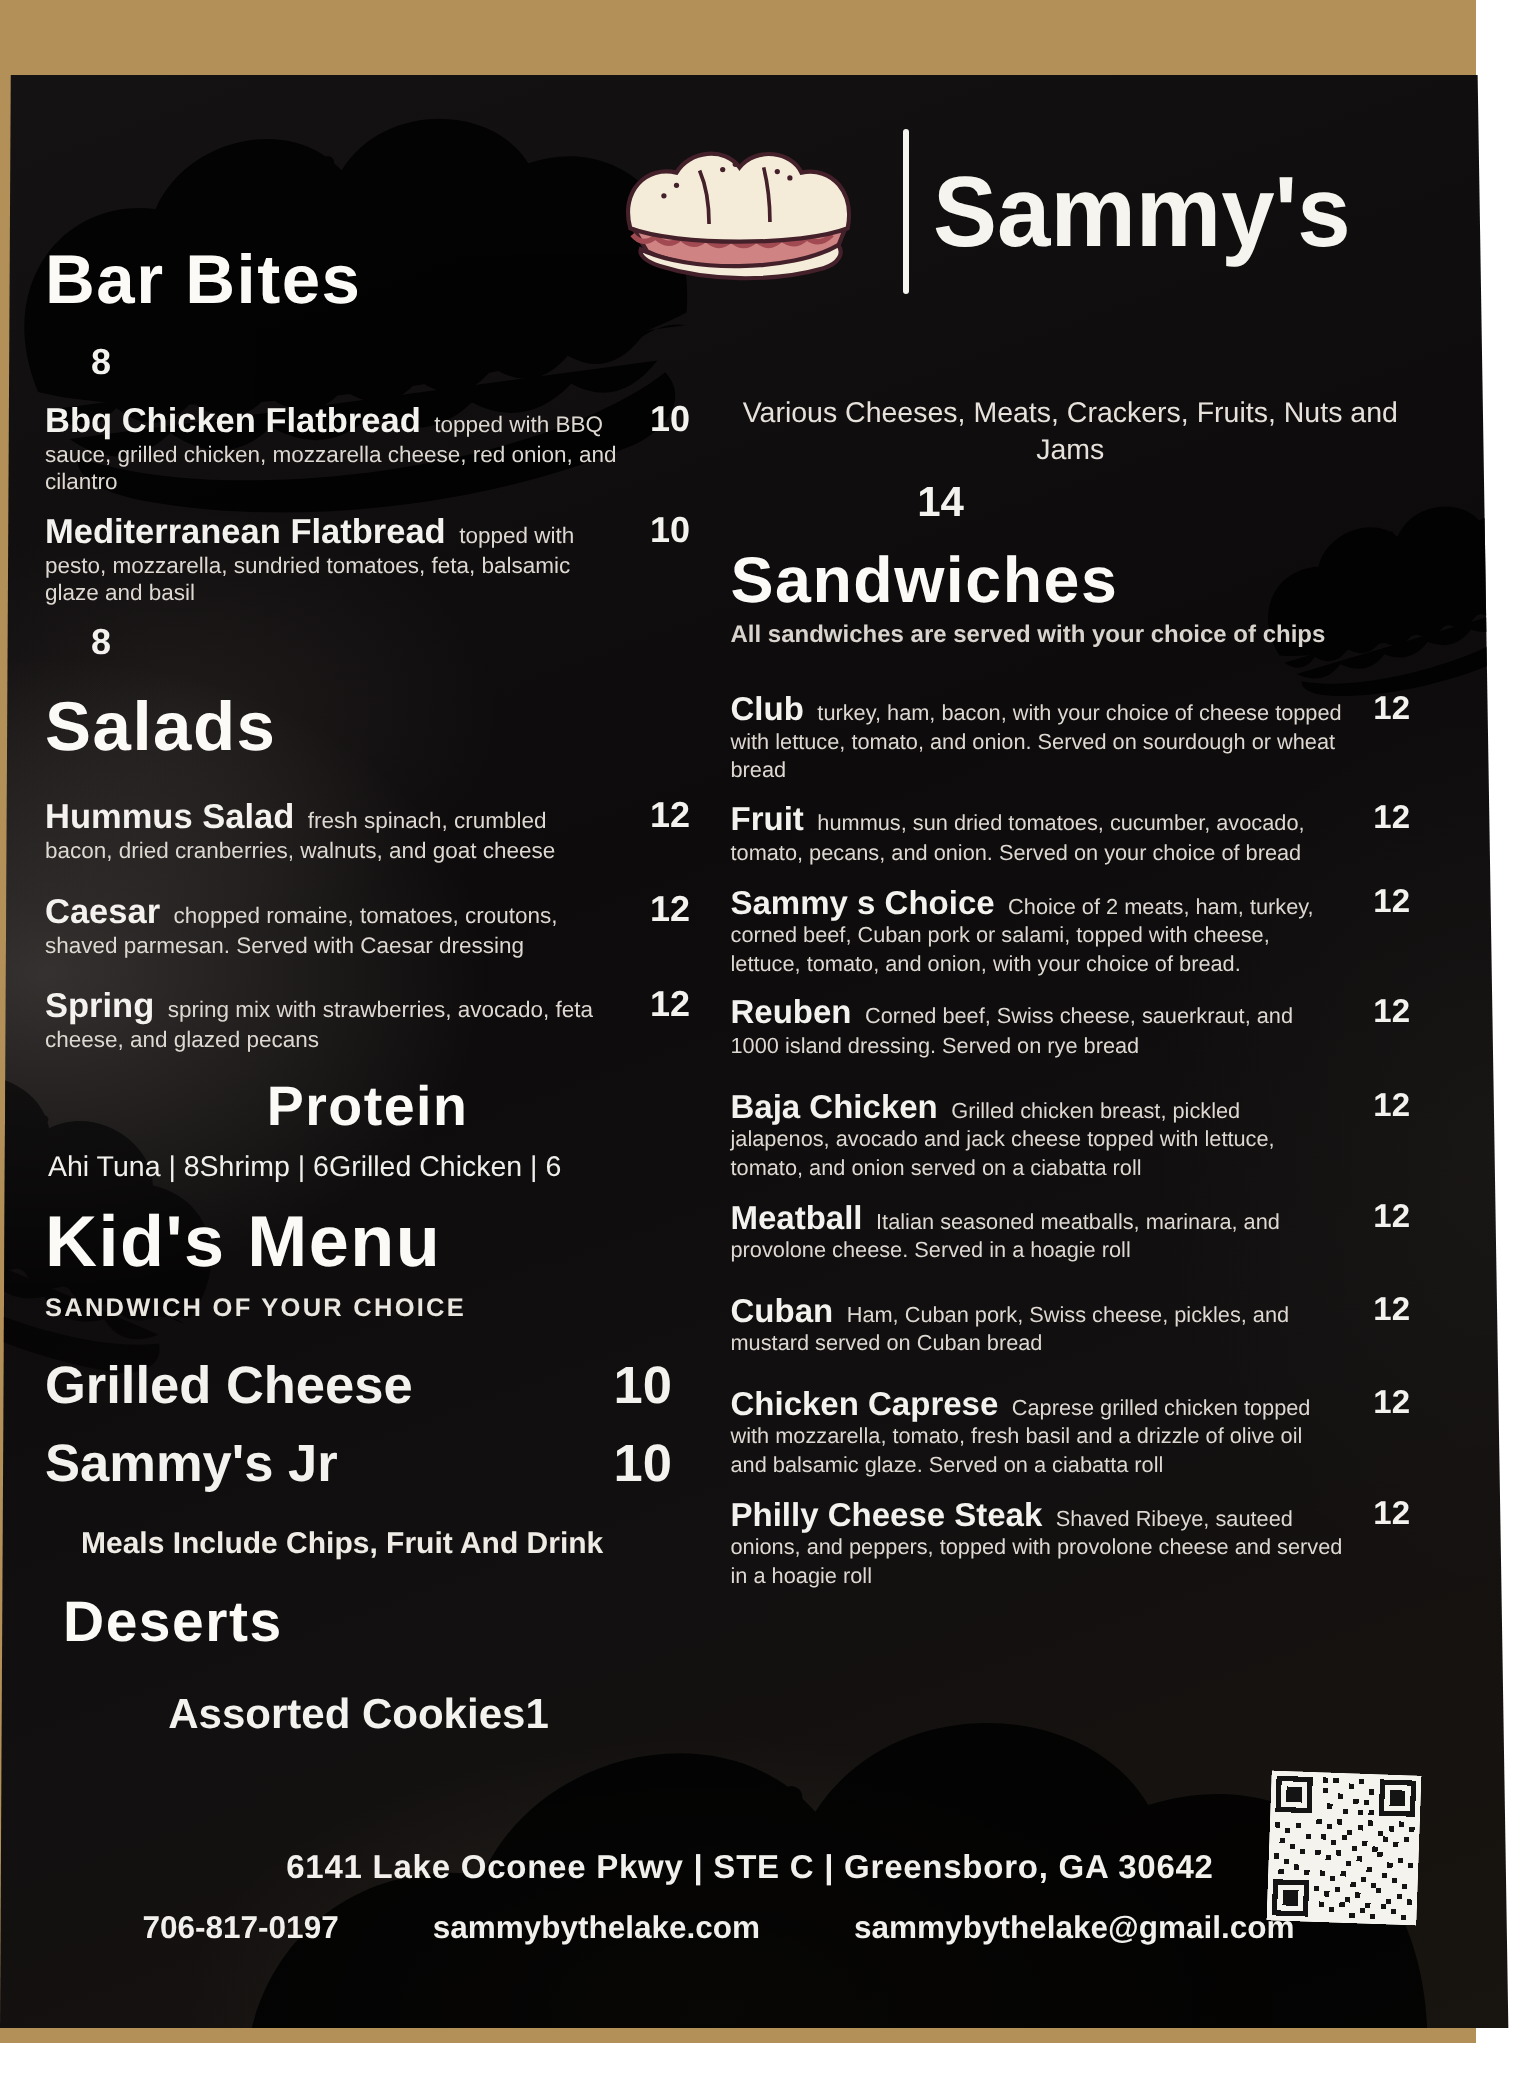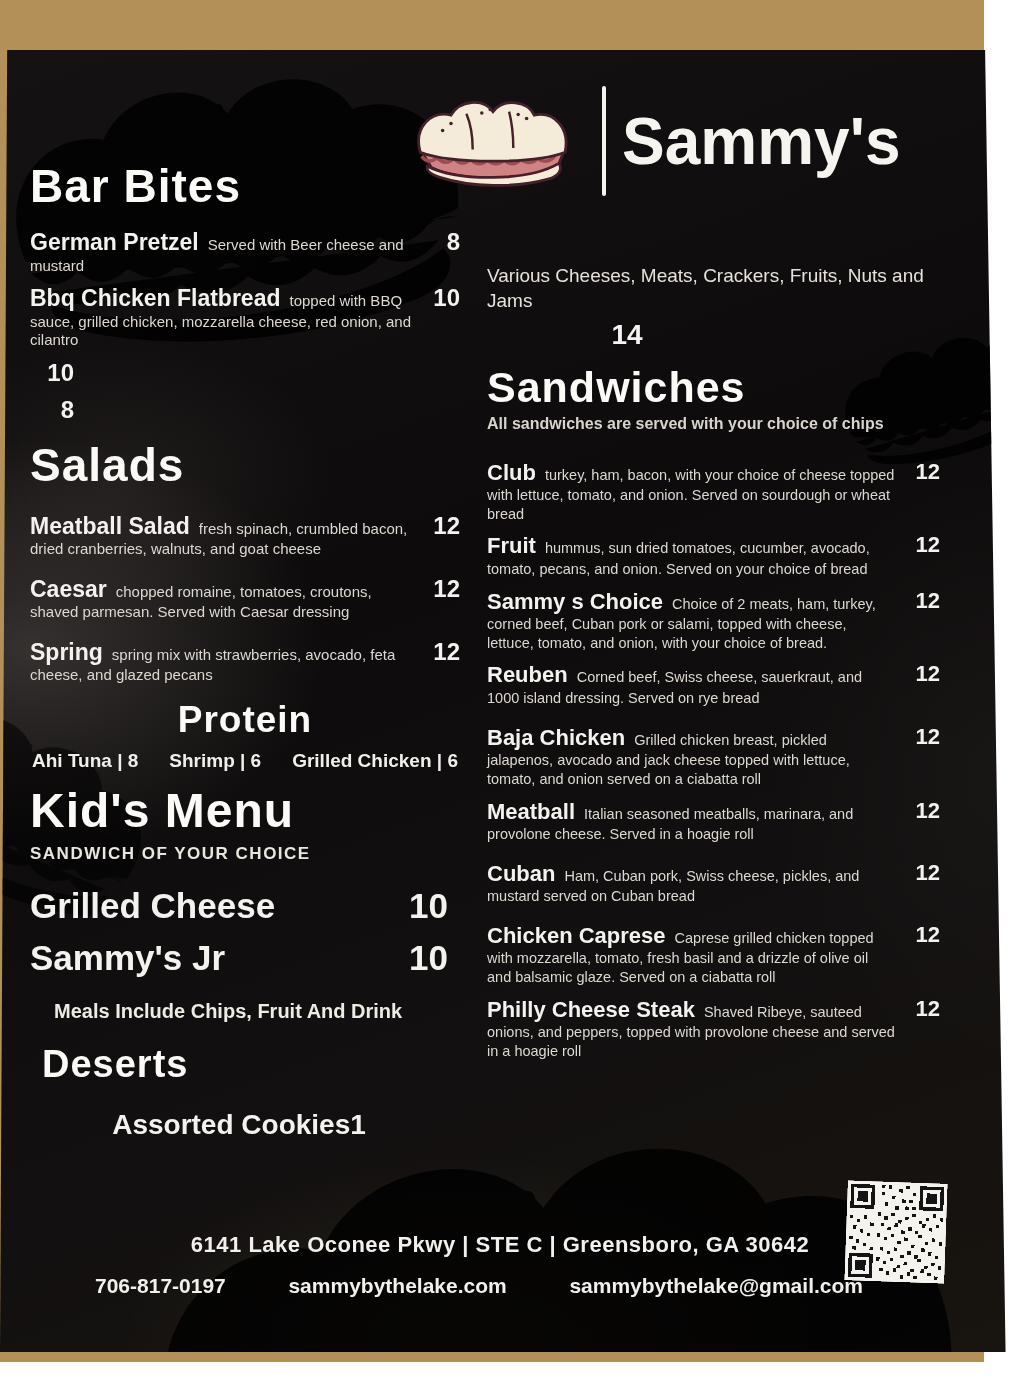--- a/index.html
+++ b/index.html
@@ -52,29 +52,29 @@
   .mi-text{flex:1;margin:0;}
   .mi-name{font-size:23px;font-weight:bold;color:#f4f2ee;margin-right:9px;line-height:1.25;}
   .mi-desc{font-size:15px;color:#ddd8d1;line-height:1.22;}
   .mi-price{width:44px;text-align:right;font-weight:bold;font-size:24px;color:#f4f2ee;line-height:1.2;}
   .sm .mi-name{font-size:22px;}
   .sm .mi-desc{font-size:14.5px;}
   .sm .mi-price{font-size:22px;width:40px;}
   .sec-barbites .h-big{margin-bottom:18px;}
   .sec-salads .h-big{margin:16px 0 22px 0;}
   .sec-salads .mi{margin-bottom:16px;}
-  .protein-row{display:flex;justify-content:space-between;font-size:19px;font-weight:bold;color:#f1efeb;margin:10px 2px 14px 2px;}
+  .protein-row{display:flex;justify-content:flex-start;font-size:19px;font-weight:normal;color:#f1efeb;margin:10px 2px 14px 2px;}
   .sec-kids .h-big{font-size:48px;margin:8px 0 8px 0;}
   .kids-sub{font-size:17px;font-weight:bold;letter-spacing:1.5px;color:#e9e6e0;margin:0 0 22px 0;}
   .kid-row{display:flex;justify-content:space-between;font-size:35px;font-weight:bold;color:#f4f2ee;margin-bottom:12px;width:418px;}
   .kids-note{font-size:20px;font-weight:bold;color:#eeebe5;margin:22px 0 0 24px;}
   .sec-deserts .h-big{font-size:38px;margin:22px 0 24px 12px;}
   .desert-row{display:flex;justify-content:center;font-size:28px;font-weight:bold;color:#f4f2ee;width:418px;}
   
-  .charc-desc{font-size:19px;color:#e6e2db;line-height:1.3;margin:10px 0 6px 0;}
+  .charc-desc{font-size:19px;color:#e6e2db;line-height:1.3;margin:10px 0 6px 0;text-align:center;}
   .charc-price{font-size:28px;font-weight:bold;color:#f4f2ee;text-align:center;width:280px;margin:2px 0 10px 0;}
   .sandw-sub{font-size:16px;font-weight:bold;color:#d8d4cd;margin:4px 0 26px 0;}
   .col-right .h-sandw{margin-top:14px;}
   .gap-lg{margin-bottom:16px;}
   
   .qr{position:absolute;left:846px;top:1132px;width:100px;height:100px;transform:rotate(2deg);}
   
   .footer-line1{position:absolute;left:0;top:1182px;width:1000px;text-align:center;
     font-size:22px;font-weight:bold;color:#f2f0ec;letter-spacing:0.5px;}
   .footer-line2{position:absolute;left:95px;top:1224px;width:768px;display:flex;justify-content:space-between;
@@ -136,39 +136,39 @@
       </svg>
       <div class="header-divider"></div>
       <div class="brand-name">Sammy's</div>
     </div>
 
     <div class="col-left">
 
       <div class="sec-barbites">
         <h1 class="h-big">Bar Bites</h1>
         <div class="mi">
-          <p class="mi-text"><span class="mi-name">German Pretzel</span><span class="mi-desc">Served with Beer cheese and mustard</span></p>
           <span class="mi-price">8</span>
         </div>
         <div class="mi">
           <p class="mi-text"><span class="mi-name">Bbq Chicken Flatbread</span><span class="mi-desc">topped with BBQ sauce, grilled chicken, mozzarella cheese, red onion, and cilantro</span></p>
           <span class="mi-price">10</span>
         </div>
         <div class="mi">
+          <p class="mi-text"><span class="mi-name">Mediterranean Flatbread</span><span class="mi-desc">topped with pesto, mozzarella, sundried tomatoes, feta, balsamic glaze and basil</span></p>
           <span class="mi-price">10</span>
         </div>
         <div class="mi">
           <span class="mi-price">8</span>
         </div>
       </div>
 
       <div class="sec-salads">
         <h1 class="h-big">Salads</h1>
         <div class="mi">
-          <p class="mi-text"><span class="mi-name">Meatball Salad</span><span class="mi-desc">fresh spinach, crumbled bacon, dried cranberries, walnuts, and goat cheese</span></p>
+          <p class="mi-text"><span class="mi-name">Hummus Salad</span><span class="mi-desc">fresh spinach, crumbled bacon, dried cranberries, walnuts, and goat cheese</span></p>
           <span class="mi-price">12</span>
         </div>
         <div class="mi">
           <p class="mi-text"><span class="mi-name">Caesar</span><span class="mi-desc">chopped romaine, tomatoes, croutons, shaved parmesan. Served with Caesar dressing</span></p>
           <span class="mi-price">12</span>
         </div>
         <div class="mi">
           <p class="mi-text"><span class="mi-name">Spring</span><span class="mi-desc">spring mix with strawberries, avocado, feta cheese, and glazed pecans</span></p>
           <span class="mi-price">12</span>
         </div>

